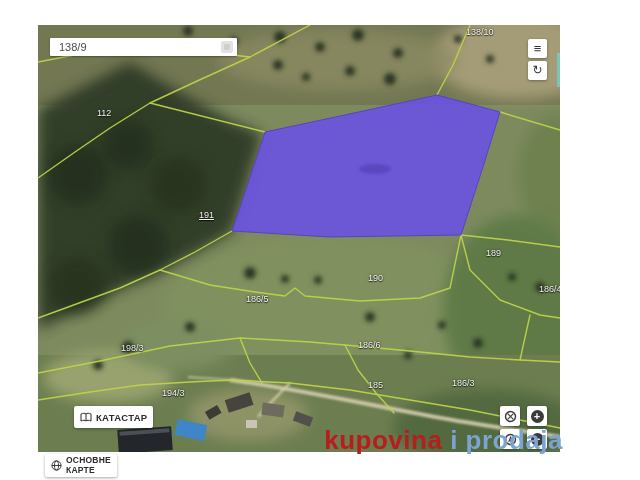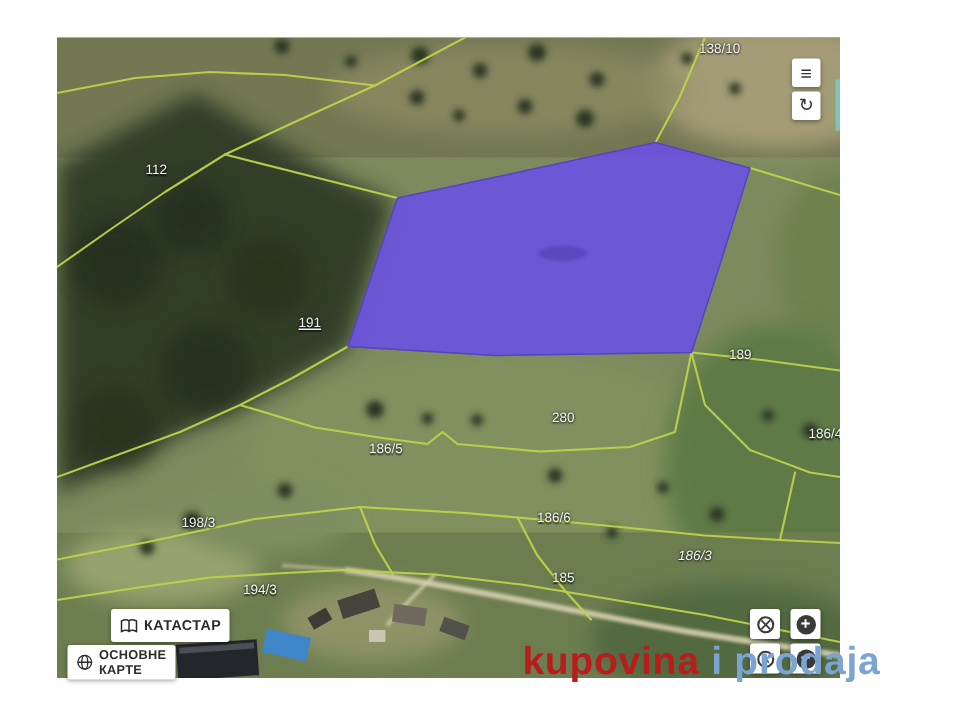--- a/index.html
+++ b/index.html
@@ -1,17 +1,17 @@
 <!DOCTYPE html>
 <html><head>
 <meta charset="utf-8">
 <style>
   html,body{margin:0;padding:0;}
   .page{position:relative;width:576px;height:480px;background:#ffffff;overflow:hidden;
-        font-family:"Liberation Sans",sans-serif;padding-left:24px;}
+        font-family:"Liberation Sans",sans-serif;}
   .map{position:absolute;left:38px;top:25px;width:522px;height:427px;overflow:hidden;background:#7d8a5e;}
   .map svg{position:absolute;left:0;top:0;}
   .labels{position:absolute;left:0;top:0;width:522px;height:427px;overflow:hidden;pointer-events:none;}
   .plabel{position:absolute;color:rgba(255,255,255,.95);font-size:9px;white-space:nowrap;
           text-shadow:0 0 2px rgba(0,0,0,.9),0 1px 1px rgba(0,0,0,.6);}
   
   .search{position:absolute;left:50px;top:38px;width:187px;height:18px;background:#fff;border-radius:1px;
           box-shadow:0 1px 2px rgba(0,0,0,.35);}
   .search input{position:absolute;left:0;top:0;width:170px;height:18px;border:0;outline:none;background:transparent;
           font-family:"Liberation Sans",sans-serif;font-size:11px;color:#4a4a4a;padding:0 0 0 9px;}
@@ -20,21 +20,21 @@
   
   .sqbtn{position:absolute;width:19px;height:19px;background:#fff;border:0;border-radius:2px;padding:0;margin:0;
          box-shadow:0 1px 3px rgba(0,0,0,.35);text-align:center;color:#333;cursor:pointer;line-height:19px;}
   .sqbtn span{display:block;line-height:19px;font-size:13px;color:#333;}
   #btn-refresh span{font-size:12px;}
   
   .layerbtn{position:absolute;left:45px;display:flex;align-items:center;gap:4px;background:#fff;border:0;
             border-radius:2px;box-shadow:0 1px 3px rgba(0,0,0,.35);padding:0 6px;cursor:pointer;
             color:#2b2b2b;font-family:"Liberation Sans",sans-serif;font-weight:bold;}
   #btn-katastar{top:406px;height:22px;font-size:9.5px;letter-spacing:.3px;margin-left:29px;}
-  #btn-osnovne{top:430px;height:23px;font-size:8.5px;line-height:1.1;text-align:left;letter-spacing:.2px;}
+  #btn-osnovne{top:454px;height:23px;font-size:8.5px;line-height:1.1;text-align:left;letter-spacing:.2px;}
   #btn-osnovne .twoline span{display:block;}
   
   .zoombtn{position:absolute;width:20px;height:20px;background:#fff;border:0;border-radius:2px;padding:0;
            box-shadow:0 1px 3px rgba(0,0,0,.35);cursor:pointer;display:flex;align-items:center;justify-content:center;}
   .zcircle{display:block;width:13px;height:13px;border-radius:50%;background:#3a3a3a;color:#fff;
            font-size:11px;line-height:12px;text-align:center;font-weight:bold;}
   
   .watermark{position:absolute;right:13px;bottom:1px;font-size:26px;font-weight:bold;letter-spacing:.5px;
              white-space:pre;line-height:1;}
   .wm-orange{color:#b91c1c;}
@@ -148,32 +148,36 @@
       <polygon points="227,107 302,91 399,70 462,87 444,145 423,210 292,212 194,206" fill="#6b53de" fill-opacity=".93" stroke="#5643c4" stroke-width="1"></polygon>
       <ellipse cx="337" cy="144" rx="16" ry="5" fill="#4636a8" opacity=".45" filter="url(#f3)"></ellipse>
 
       <rect x="519" y="28" width="3" height="34" fill="#74cfc4" opacity=".8"></rect>
     </svg>
 
     <div class="labels">
         <div class="plabel" style="left: 428px; top: 2px;">138/10</div>
         <div class="plabel" style="left: 59px; top: 83px;">112</div>
         <div class="plabel" style="left: 161px; top: 185px; text-decoration: underline;">191</div>
-        <div class="plabel" style="left: 448px; top: 206px;">189</div>
-        <div class="plabel" style="left: 330px; top: 248px;">280</div>
+        <div class="plabel" style="left: 448px; top: 223px;">189</div>
+        <div class="plabel" style="left: 330px; top: 248px;">190</div>
         <div class="plabel" style="left: 208px; top: 269px;">186/5</div>
         <div class="plabel" style="left: 501px; top: 259px;">186/4</div>
         <div class="plabel" style="left: 67px; top: 318px; margin-left: 16px;">198/3</div>
         <div class="plabel" style="left: 320px; top: 315px;">186/6</div>
         <div class="plabel" style="left: 124px; top: 363px;">194/3</div>
         <div class="plabel" style="left: 330px; top: 355px;">185</div>
-        <div class="plabel" style="left: 414px; top: 340px; font-style: italic;">186/3</div>
+        <div class="plabel" style="left: 414px; top: 353px;">186/3</div>
       </div>
   </div>
 
+  <div class="search">
+    <input type="text" value="138/9" style="">
+    <span class="sicon"></span>
+  </div>
 
   <button class="sqbtn" id="btn-menu" style="left:528px;top:39px;">
     <span>≡</span>
   </button>
   <button class="sqbtn" id="btn-refresh" style="left:528px;top:61px;">
     <span>↻</span>
   </button>
 
   <button class="layerbtn" id="btn-katastar">
     <svg width="12" height="10" viewBox="0 0 12 10">

